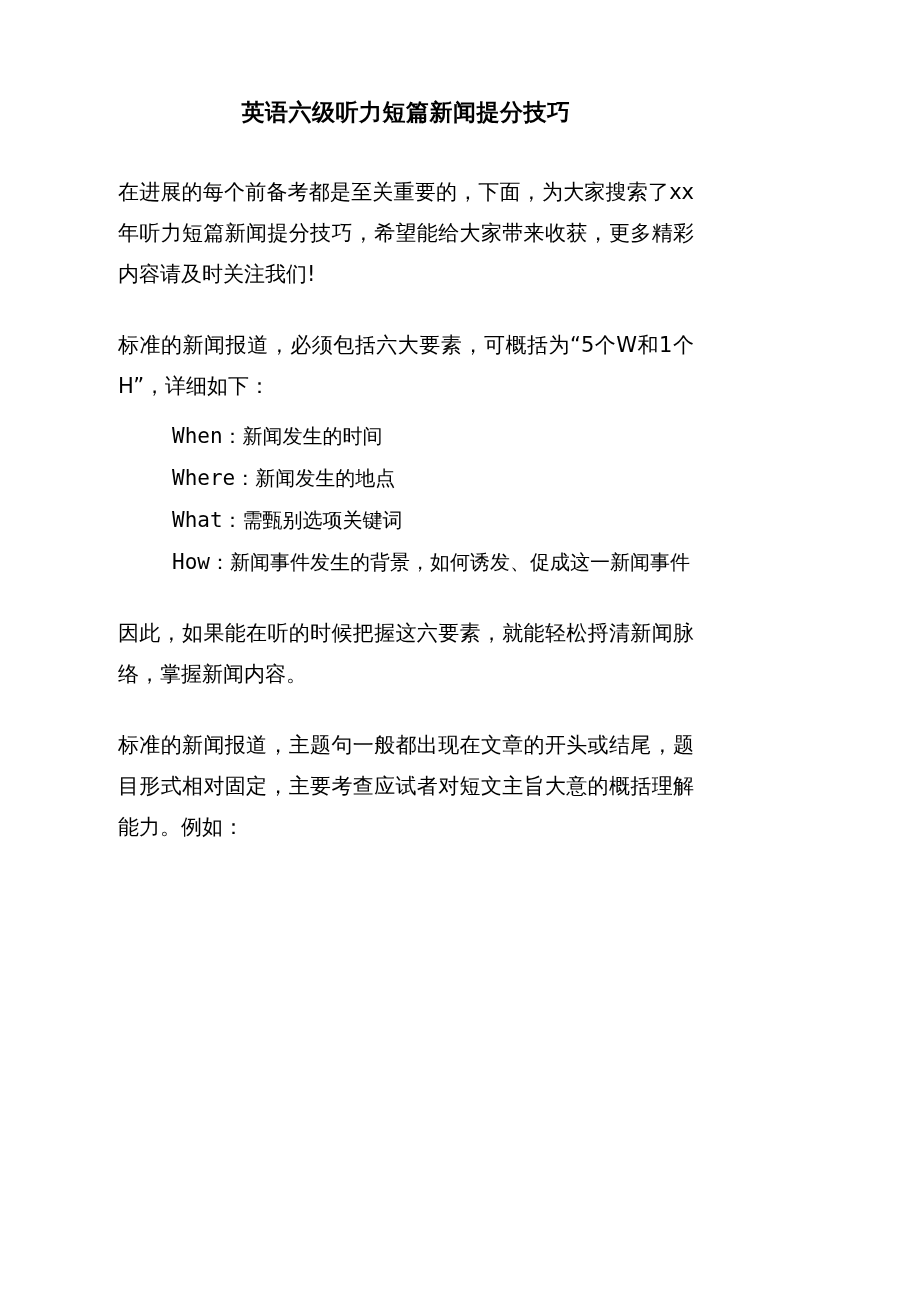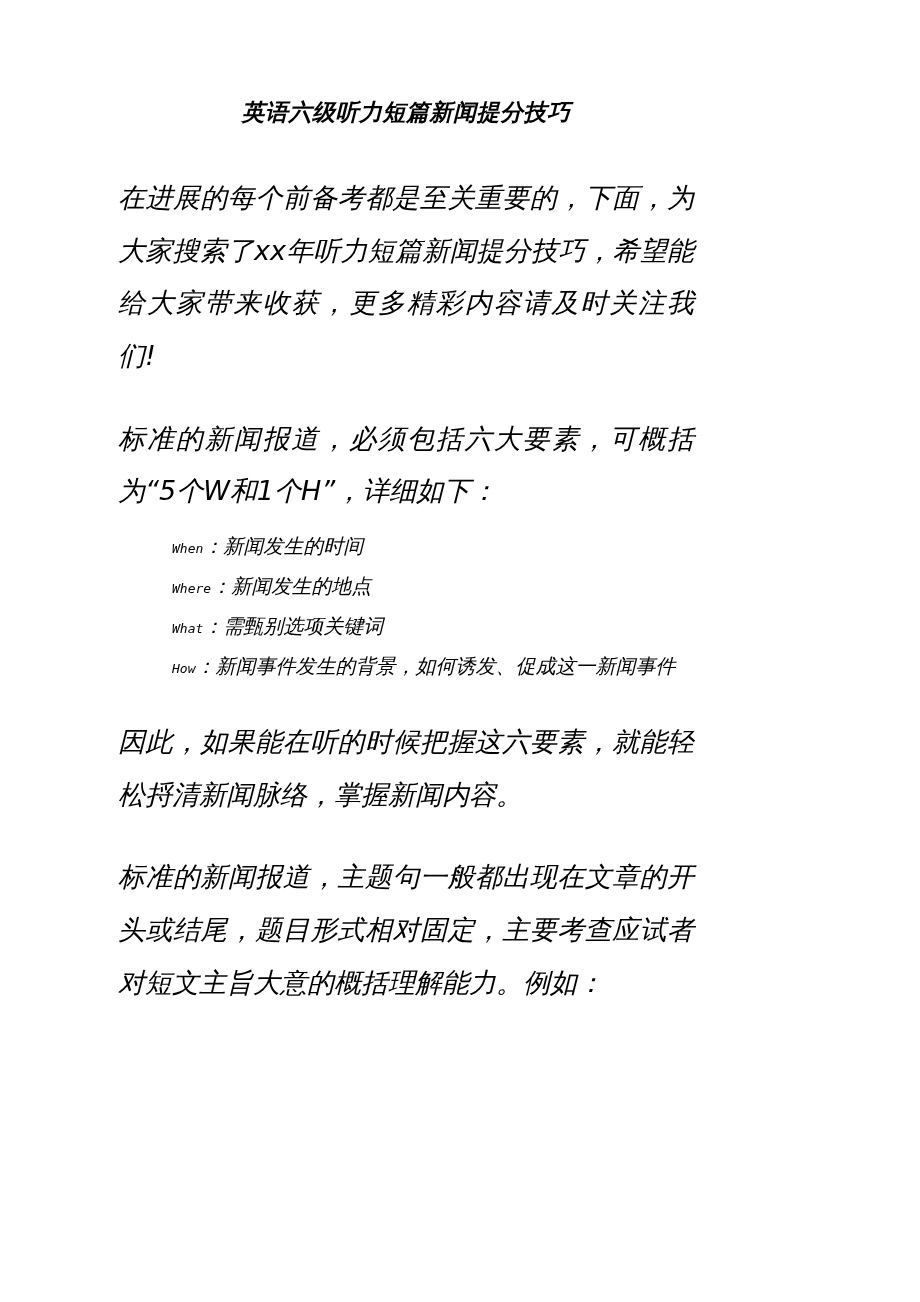--- a/index.html
+++ b/index.html
@@ -13,33 +13,32 @@
     font-family: "Liberation Serif", "DejaVu Serif", serif;
     color: #000000;
     overflow: hidden;
   }
   .page {
     width: 812px;
     height: 1302px;
     box-sizing: border-box;
     padding: 96px 118px 40px 118px;
     position: relative;
-    font-style: italic;
   }
   .doc-title {
     text-align: center;
     font-family: "DejaVu Sans", "Liberation Sans", sans-serif;
     font-weight: bold;
     font-size: 23px;
     letter-spacing: 0.5px;
     margin: 0 0 44px 0;
     line-height: 1.4;
   }
   .para {
-    font-size: 27px;
+    font-size: 21px;
     line-height: 1.95;
     margin: 0 0 30px 0;
     text-align: justify;
     text-justify: inter-ideograph;
     font-family: "DejaVu Sans", "Liberation Sans", sans-serif;
     font-weight: normal;
   }
   .para.no-gap {
     margin-bottom: 8px;
   }
@@ -49,21 +48,21 @@
     list-style: none;
   }
   .list-item {
     font-size: 20px;
     line-height: 2.0;
     padding-left: 54px;
     font-family: "DejaVu Sans", "Liberation Sans", sans-serif;
   }
   .list-item .lbl {
     font-family: "DejaVu Sans Mono", "Liberation Mono", monospace;
-    font-size: 13px;
+    font-size: 21px;
   }
 </style>
 </head>
 <body>
 
 <div class="page">
 
   <h1 class="doc-title">英语六级听力短篇新闻提分技巧</h1>
 
   <p class="para">在进展的每个前备考都是至关重要的，下面，为大家搜索了xx年听力短篇新闻提分技巧，希望能给大家带来收获，更多精彩内容请及时关注我们!</p>

